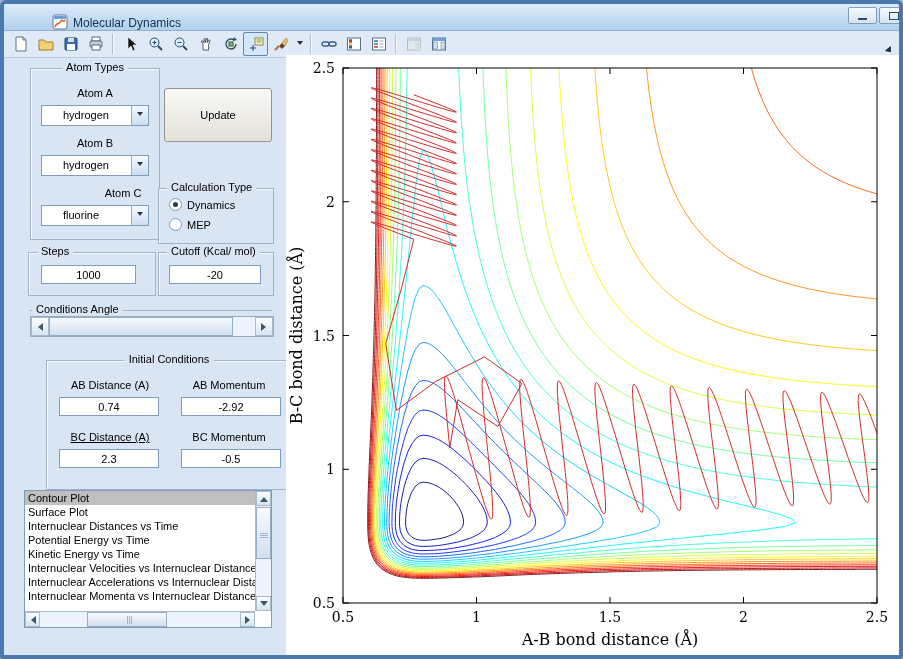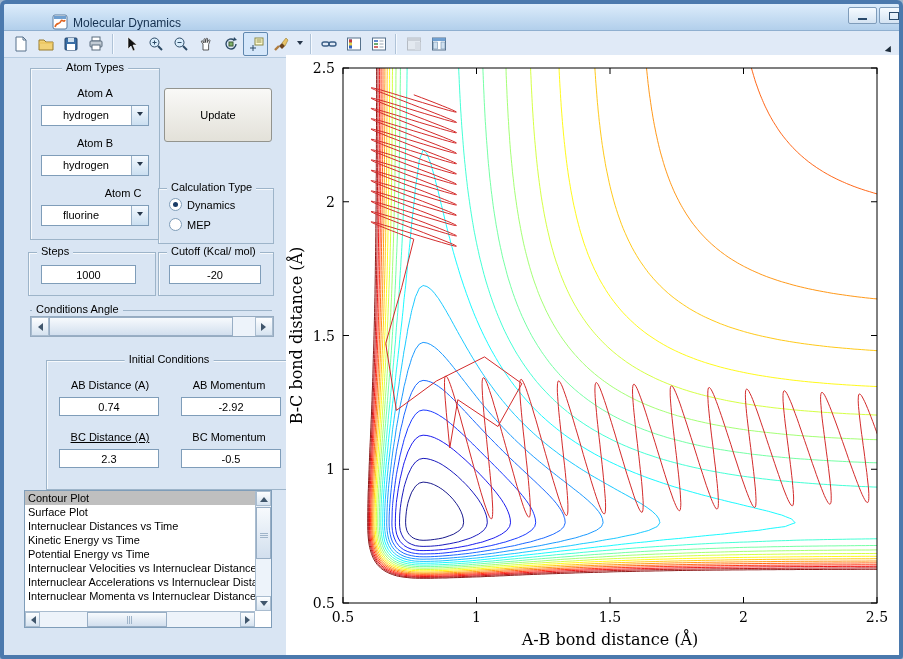--- a/index.html
+++ b/index.html
@@ -287,22 +287,22 @@
     <span class="lbl c" style="left:128px;top:70px;width:108px;">BC Momentum</span>
     <input class="edit" style="left: 12px; top: 88px; width: 100px;" value="2.3">
     <input class="edit" style="left: 134px; top: 88px; width: 100px;" value="-0.5">
   </div>
 
   <div class="listbox">
     <div class="list-items">
       <div class="list-item sel">Contour Plot</div>
       <div class="list-item">Surface Plot</div>
       <div class="list-item">Internuclear Distances vs Time</div>
+      <div class="list-item">Potential Energy vs Time</div>
       <div class="list-item">Kinetic Energy vs Time</div>
-      <div class="list-item">Potential Energy vs Time</div>
       <div class="list-item">Internuclear Velocities vs Internuclear Distance</div>
       <div class="list-item">Internuclear Accelerations vs Internuclear Distance</div>
       <div class="list-item">Internuclear Momenta vs Internuclear Distance</div>
     </div>
 
     <div class="sbar" style="right:0;top:0;width:16px;bottom:16px;border:none;border-left:1px solid #a9bccf;">
       <div class="sb-btn" style="position:absolute;top:0;left:0;right:0;height:15px;">
           <span class="tri-u"></span>
         </div>
       <div class="sb-thumb" style="left:0;right:0;top:16px;height:52px;">

